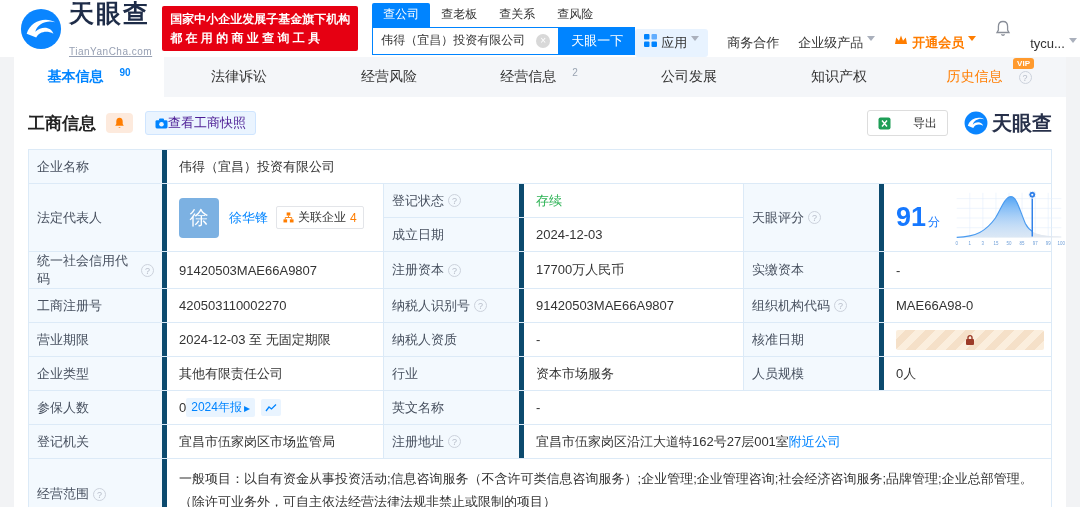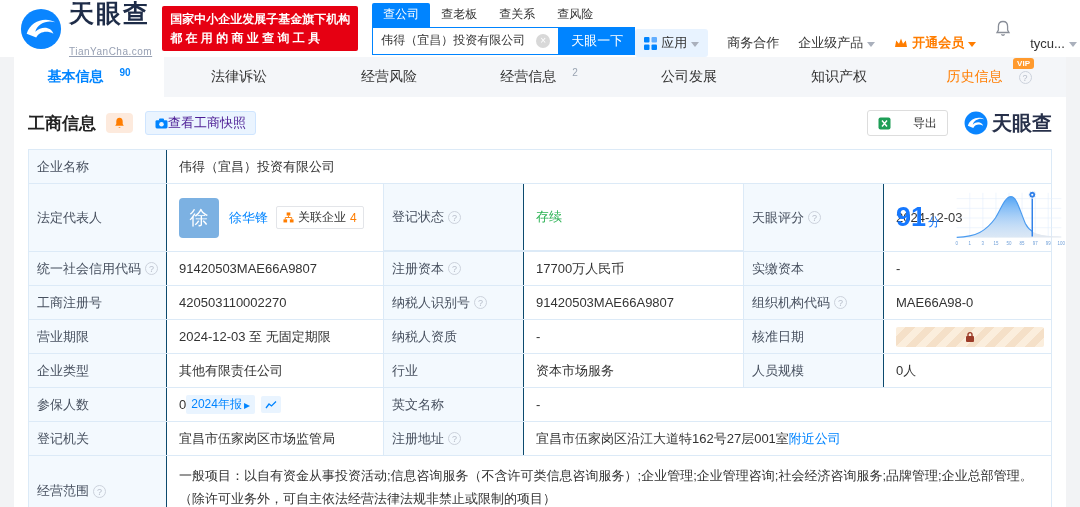--- a/index.html
+++ b/index.html
@@ -20,21 +20,21 @@
   .search-tab.active { background:#0084ff; color:#fff; border-radius:2px 2px 0 0; }
   .search-row { display:flex; height:28px; }
   .input-wrap { flex:1; border:1px solid #0084ff; background:#fff; display:flex; align-items:center; padding:0 8px; }
   .input-wrap input { border:none; outline:none; flex:1; font-size:12px; color:#333;
     font-family:"Liberation Sans","DejaVu Sans",sans-serif; }
   .clear-icon { width:14px; height:14px; border-radius:50%; background:#d8d8d8; color:#fff;
     font-size:10px; line-height:14px; text-align:center; cursor:pointer; }
   .search-btn { width:76px; background:#0084ff; color:#fff; font-size:13px; border:none;
     cursor:pointer; font-family:inherit; }
   .header-right { margin-left:auto; display:flex; align-items:center; gap:19px; font-size:13px; white-space:nowrap; }
-  .hr-item { display:flex; align-items:center; gap:4px; color:#333; cursor:pointer;margin-top:29px; }
+  .hr-item { display:flex; gap:4px; color:#333; cursor:pointer;margin-top:29px; }
   .apps-pill { background:#e8f3ff; border-radius:3px; padding:5px 9px; }
   .vip-link { color:#ff7d00; font-weight:bold; }
   .caret { width:0; height:0; border-left:4px solid transparent; border-right:4px solid transparent;
     border-top:5px solid #aab0bc; margin-top:2px; }
   .caret.orange { border-top-color:#ff7d00; }
 
   
   .page { background:#f2f3f5; height:450px; }
   .card { margin:0 14px; background:#fff; height:100%; }
 
@@ -61,28 +61,28 @@
     padding:0 9px; cursor:pointer; font-family:inherit; }
   .head-right { margin-left:auto; display:flex; align-items:center; gap:16px; }
   .export-btn { height:26px; border:1px solid #ddd; background:#fff; border-radius:3px; color:#333;
     font-size:12px; display:flex; align-items:center; gap:22px; padding:0 10px; cursor:pointer; font-family:inherit; }
   .watermark { display:flex; align-items:center; gap:4px; font-size:20px; font-weight:bold; color:#27304a; }
 
   
   .table { margin:0 14px; border:1px solid #dceaf7; }
   .trow { display:flex; border-bottom:1px solid #dceaf7; min-height:34px; }
   .trow:last-child { border-bottom:none; }
-  .tl { background:#f3f9fe; border-right:1px solid #0c4a6e; padding:0 8px; font-size:13px; color:#47505f;
+  .tl { background:#f3f9fe; border-right:5px solid #0c4a6e; padding:0 8px; font-size:13px; color:#47505f;
     display:flex; align-items:center; gap:4px; flex:none; }
   .tv { padding:0 12px; display:flex; align-items:center; border-right:1px solid #dceaf7; flex:none; }
   .tv.last { border-right:none; flex:1; }
   .w-l1 { width:138px; } .w-v1 { width:217px; }
   .w-l2 { width:140px; } .w-v2 { width:220px; }
   .w-l3 { width:140px; }
-  .midblock { width:360px; display:flex; flex-direction:row; flex:none; }
+  .midblock { width:360px; display:flex; flex-direction:column; flex:none; }
   .subrow { display:flex; flex:1; border-bottom:1px solid #dceaf7; }
   .subrow.last { border-bottom:none; }
   .green { color:#2eb356; }
   a.blue, .blue-link { color:#0084ff; text-decoration:none; cursor:pointer; }
   .avatar { width:40px; height:40px; border-radius:4px; background:#7cb1e2; color:#fff; font-size:19px;
     display:flex; align-items:center; justify-content:center; flex:none; }
   .rep-badge { display:inline-flex; align-items:center; gap:4px; border:1px solid #e3e5e9; border-radius:2px;
     padding:2px 6px; font-size:12px; color:#333; margin-left:8px; cursor:pointer; background:#fff; }
   .rep-badge b { color:#ff7d00; font-weight:normal; }
   .score-val { font-size:27px; font-weight:bold; color:#1678ff; line-height:1; }

